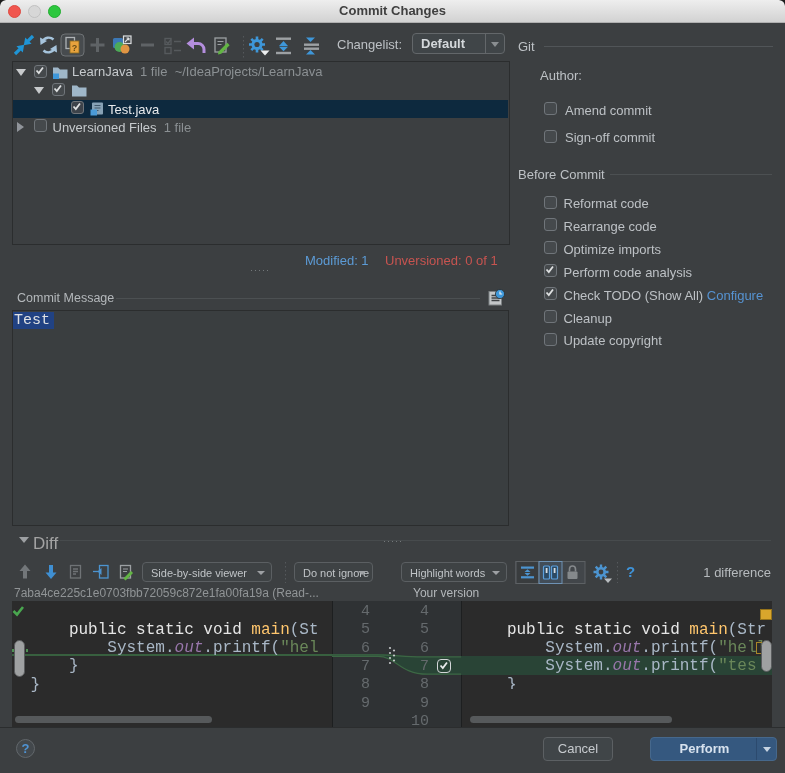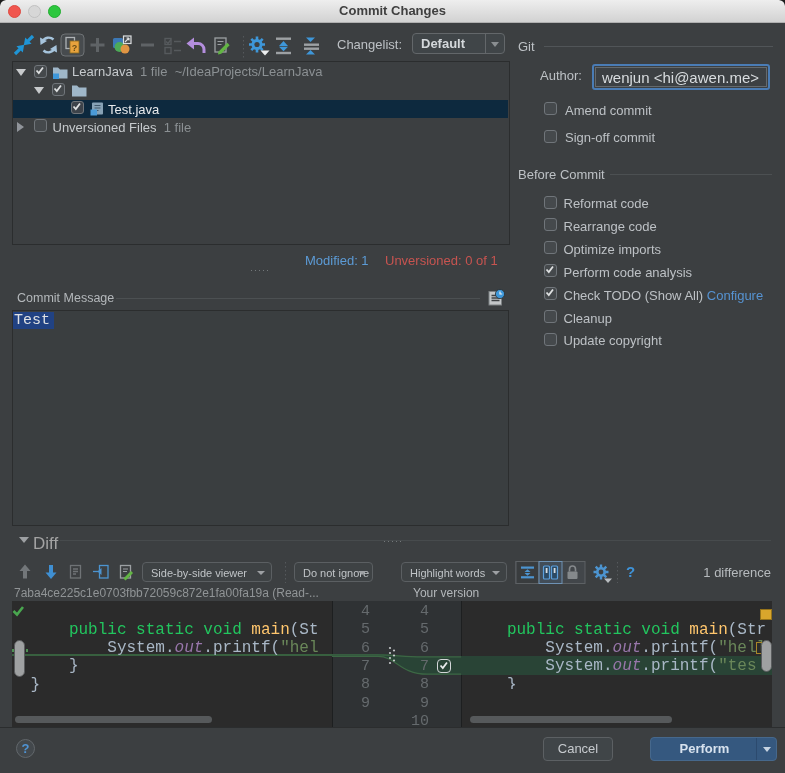--- a/index.html
+++ b/index.html
@@ -9,21 +9,21 @@
 .cb{position:absolute;width:13px;height:13px;border:1.5px solid #70757a;border-radius:3px;background:#45494c;box-sizing:border-box}
 .lbl{position:absolute;font-size:13px;color:#bdc1c5;white-space:pre}
 .dim{color:#8b9093}
 .sep{position:absolute;height:1px;background:#515558}
 .panel{position:absolute;border:1px solid #2b2d2e}
 .dd{position:absolute;height:20px;border:1px solid #5b5f62;border-radius:4px;background:#3e4244;box-sizing:border-box;font-size:11px;color:#c0c4c7}
 .dd span{position:absolute;top:3.5px;left:8px;white-space:pre}
 .dd .ar{position:absolute;right:6px;top:8px;width:0;height:0;border-left:4px solid transparent;border-right:4px solid transparent;border-top:4px solid #9da0a3}
 .mono{font-family:"Liberation Mono",monospace}
 .row{position:absolute;white-space:pre;font-size:16px;line-height:18.3px;font-family:"Liberation Mono",monospace;color:#a9b7c6}
-.kw{color:#22c55e}.fn{color:#ffc66d}.st{color:#6a8759}.fl{color:#9876aa;font-style:italic}
+.kw{color:#e5e5e5}.fn{color:#ffc66d}.st{color:#6a8759}.fl{color:#9876aa;font-style:italic}
 .num{position:absolute;font-family:"Liberation Mono",monospace;font-size:15px;color:#656a6d;text-align:right;width:30px}
 .pill{position:absolute;background:#9fa1a2;border:1px solid #5a5c5e;box-sizing:border-box}
 .dots{position:absolute;color:#7d8184;font-size:9px;letter-spacing:1px}
 </style></head><body>
 <div id="win">
 
 <div class="tb"></div>
 <div class="light" style="left:8px;background:#f0564e;border:0.5px solid #dd4a41"></div>
 <div class="light" style="left:28px;background:#d7d7d7;border:0.5px solid #c0c0c0"></div>
 <div class="light" style="left:48px;background:#2dc73e;border:0.5px solid #22ad30"></div>
@@ -168,24 +168,20 @@
       <rect x="2" y="3.5" width="12.5" height="13.5" fill="#c3c6c8" stroke="#7d8183" stroke-width="1"></rect>
       <path d="M4.5,7.5 h8 M4.5,10 h8 M4.5,12.5 h8" stroke="#3f4244" stroke-width="1.3"></path>
       <circle cx="13" cy="6" r="4.6" fill="#3e97d9" stroke="#2b2d2e" stroke-width="0.8"></circle>
       <path d="M13,3.5 v2.5 h2.2" stroke="#eef1f3" stroke-width="1.2" fill="none"></path>
     </svg>
 <div class="a" style="left:11.5px;top:310px;width:497px;height:216px;border:1px solid #2b2d2e;box-sizing:border-box;background:#3a3e40"></div>
 <div class="a mono" style="left:13px;top:311.5px;width:41px;height:17.5px;background:#214283"></div>
 <div class="a mono" style="left:14px;top:312px;font-size:15px;color:#dfe1e3">Test</div>
 
 <div class="lbl" style="left:540px;top:68px">Author:</div>
-<div class="a" style="left:592px;top:64px;width:178px;height:26px;border:2.5px solid #4a7cb5;border-radius:3px;box-sizing:border-box">
-  <div style="position:absolute;left:1px;top:1px;right:1px;bottom:1px;border:1px solid #646a6e;background:#3c4043"></div>
-  <div style="position:absolute;left:8px;top:2.5px;font-size:15px;color:#d8dcdf;white-space:pre">wenjun &lt;hi@awen.me&gt;</div>
-</div>
 <div class="cb" style="left:543.5px;top:102px"></div>
 <div class="lbl" style="left:565px;top:102.5px">Amend commit</div>
 <div class="cb" style="left:543.5px;top:129.5px"></div>
 <div class="lbl" style="left:565px;top:130px">Sign-off commit</div>
 <div class="cb" style="left:543.5px;top:195.5px"></div>
 <div class="lbl" style="left:563.5px;top:196px">Reformat code</div>
 <div class="cb" style="left:543.5px;top:218.4px"></div>
 <div class="lbl" style="left:563.5px;top:218.9px">Rearrange code</div>
 <div class="cb" style="left:543.5px;top:241.3px"></div>
 <div class="lbl" style="left:563.5px;top:241.8px">Optimize imports</div>

